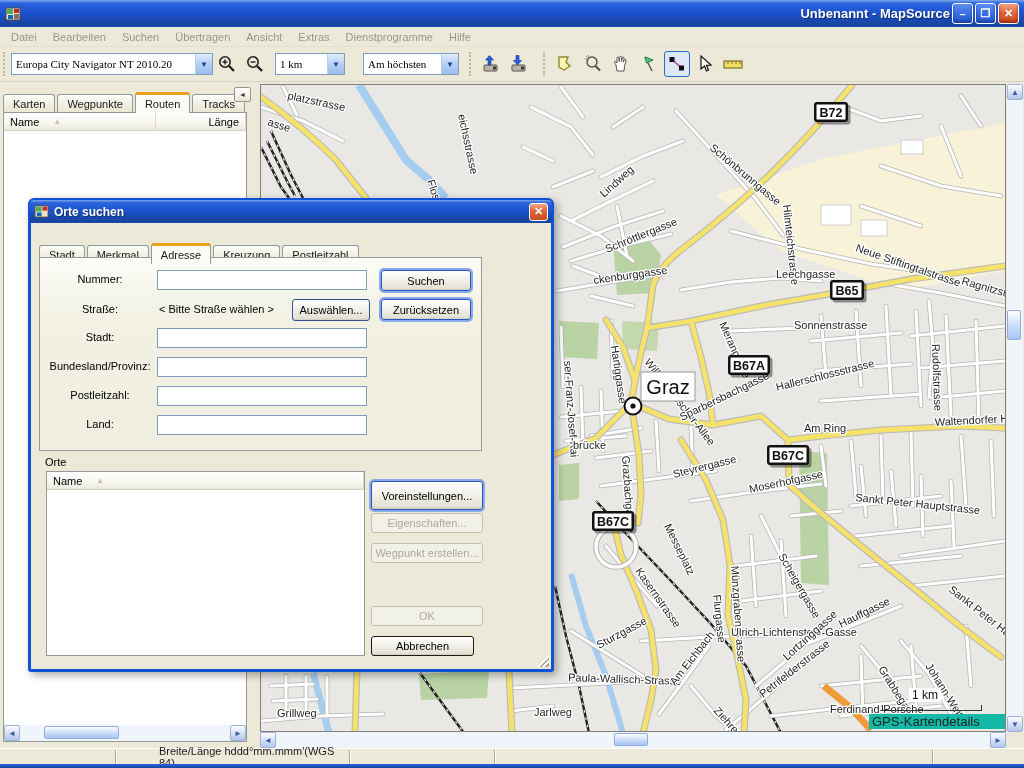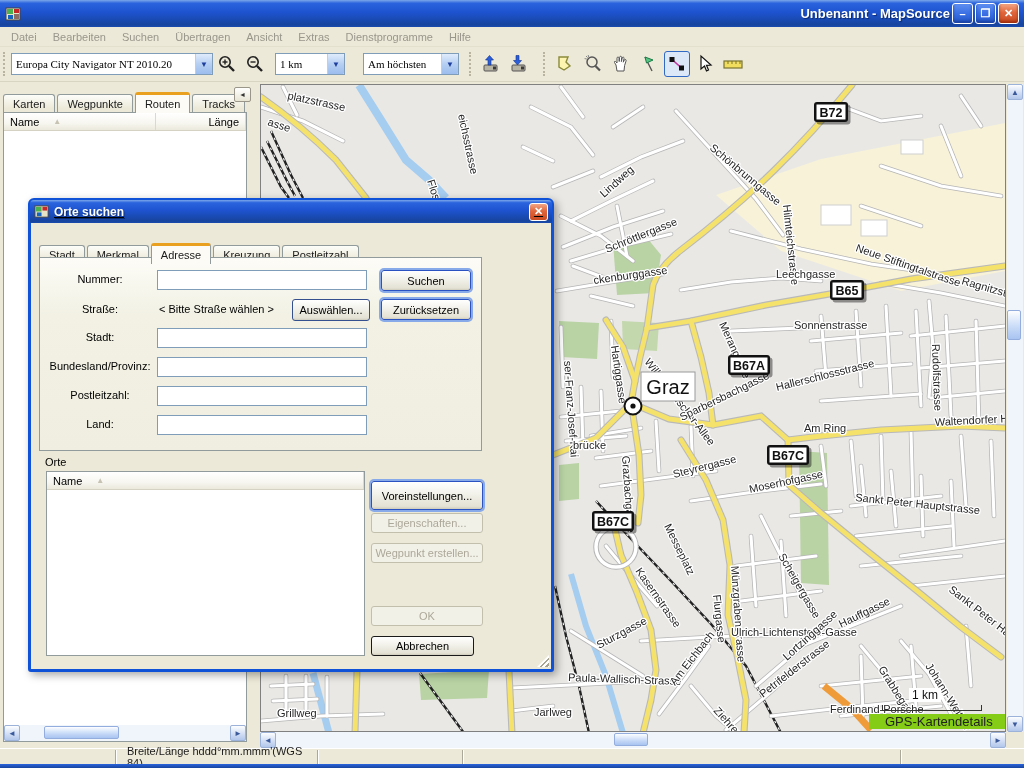--- a/index.html
+++ b/index.html
@@ -58,25 +58,25 @@
   .hscroll .sthumb { position:absolute; left:354px; top:1px; width:34px; height:13px; }
   .scorner { position:absolute; left:1007px; top:732px; width:16px; height:16px; background:#ece9d8; }
 
   .collapse-btn { position:absolute; left:234px; top:87px; width:17px; height:15px; background:linear-gradient(180deg,#fff,#e8e5d4);
     border:1px solid #9a968a; border-radius:2px; font-size:7px; color:#333; display:flex; align-items:center; justify-content:center; z-index:3; }
 
   
   .mapview { position:absolute; left:260px; top:84px; width:746px; height:648px; background:#e9e8e5; border:1px solid #808080; overflow:hidden; }
   .scalebar { position:absolute; left:621px; top:620px; width:100px; height:6px; border-left:1px solid #333; border-right:1px solid #333; border-bottom:1px solid #333; }
   .scaletext { position:absolute; left:648px; top:603px; padding:0 3px; background:#fff; font-size:12px; color:#111; }
-  .gpslabel { position:absolute; left:608px; top:629px; width:144px; height:15px; font-size:13px; padding-left:16px; color:#222; background:#84cc16; }
+  .gpslabel { position:absolute; left:608px; top:629px; width:144px; height:15px; font-size:13px; padding-left:3px; color:#222; background:#14b8a6; }
 
   
   .dialog { position:absolute; left:28px; top:198px; width:526px; height:474px; z-index:10;
-    background:#ece9d8; border:3px solid #0f52d8; border-radius:6px 6px 3px 3px; box-shadow:3px 3px 8px rgba(0,0,0,.35);text-decoration:underline; }
+    background:#ece9d8; border:3px solid #0f52d8; border-radius:6px 6px 3px 3px; box-shadow:3px 3px 8px rgba(0,0,0,.35); }
   .dlg-title { height:23px; margin:-1px -1px 0; border-radius:4px 4px 0 0;
     background:linear-gradient(180deg,#7ba7e8 0%,#2a63dd 12%,#1e53d0 45%,#16449d 92%,#1a4cb0 100%);
     display:flex; align-items:center; padding:0 4px; }
   .dlg-title .dtext { color:#fff; font-weight:bold; font-size:12px; flex:1; margin-left:4px; text-shadow:1px 1px 1px #0a2a6e; }
   .dlg-close { width:19px; height:18px; border:1px solid #fff; border-radius:3px; color:#fff; font-weight:bold; font-size:11px;
     background:linear-gradient(180deg,#f2a584,#e0653a 45%,#c94b21); display:flex; align-items:center; justify-content:center; }
   .dlg-tabs { position:absolute; left:8px; top:34px; display:flex; height:22px;margin-top:8px; }
   .dlg-panel { position:absolute; left:8px; top:56px; width:443px; height:194px; border:1px solid #919b9c;
     background:linear-gradient(180deg,#fdfcf7,#f2f1e4 30%,#efeee0); }
   .flabel { position:absolute; width:112px; text-align:center; color:#000; }
@@ -87,21 +87,21 @@
   .xpbtn:disabled, .xpbtn.disabled { color:#aca899; border-color:#c2bfad; background:#f2f1e8; box-shadow:none; }
   .orte-label { position:absolute; left:14px; top:255px; }
   .orte-list { position:absolute; left:15px; top:270px; width:319px; height:185px; background:#fff; border:1px solid #919b9c; }
   .dlg-grip { position:absolute; right:2px; bottom:2px; width:12px; height:12px;
     background:repeating-linear-gradient(135deg,#fff 0 2px,#a8a48f 2px 4px); clip-path:polygon(100% 0,100% 100%,0 100%); }
 
   
   .statusbar { position:absolute; left:0; top:748px; width:1024px; height:16px; background:#ece9d8; border-top:1px solid #fff;
     display:flex; align-items:center; }
   .sb-sep { width:0; height:14px; border-left:1px solid #aca899; border-right:1px solid #fff; }
-  .sb-text { padding:0 10px; color:#1a1a1a; }
+  .sb-text { padding:0 10px; color:#1a1a1a;margin-left:32px; }
   .bottomedge { position:absolute; left:0; top:764px; width:1024px; height:4px; background:linear-gradient(180deg,#2a63dd,#16449d); }
 
   svg text { font-family:"Liberation Sans", sans-serif; }
 </style>
 </head>
 <body>
 
 <div id="window">
 
   <div class="titlebar">

